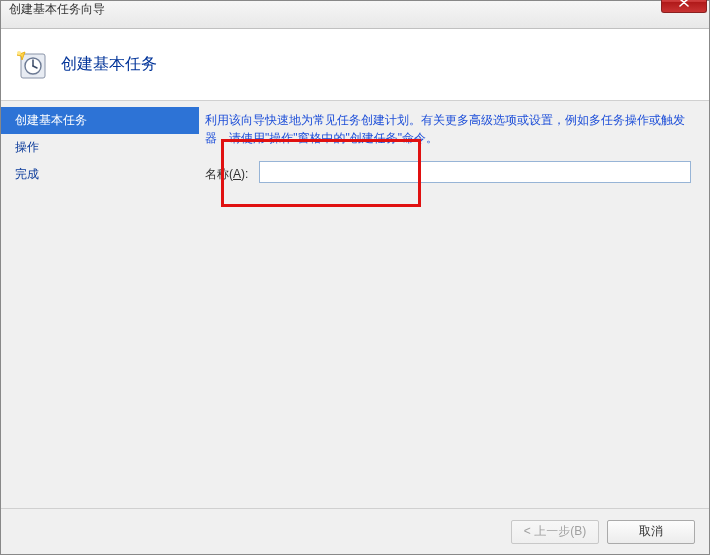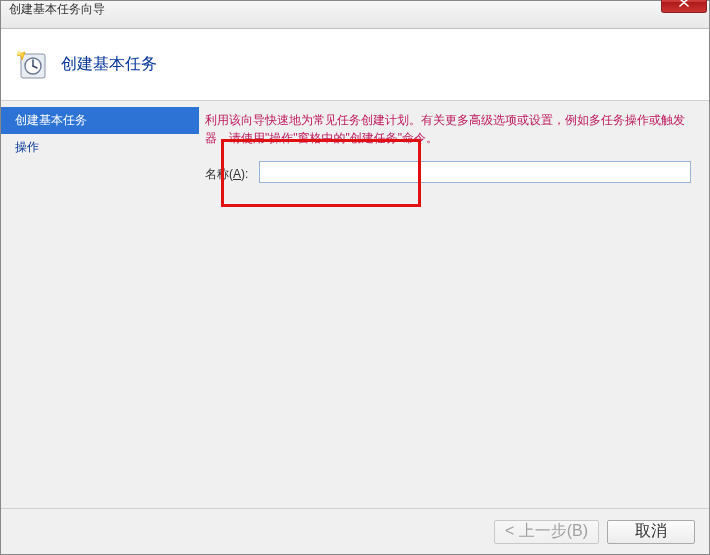--- a/index.html
+++ b/index.html
@@ -92,21 +92,21 @@
     color: #fff;
   }
   .content {
     flex: 1;
     background: #f0f0f0;
     padding: 10px 18px 10px 6px;
     display: flex;
     flex-direction: column;
   }
   .desc-text {
-    color: #be185d;
+    color: #1d4ed8;
     font-size: 12px;
     line-height: 18px;
     margin-bottom: 14px;
   }
   .form-row {
     display: flex;
     align-items: flex-end;
     margin-bottom: 10px;
   }
   .form-label {
@@ -150,21 +150,21 @@
     justify-content: flex-end;
     padding-right: 14px;
     gap: 8px;
   }
   .btn {
     min-width: 88px;
     height: 24px;
     background: linear-gradient(to bottom, #fdfdfd, #ececec);
     border: 1px solid #aaa;
     border-radius: 2px;
-    font-size: 16px;
+    font-size: 12px;
     color: #333;
     display: flex;
     align-items: center;
     justify-content: center;
     padding: 0 10px;
   }
   .btn.disabled {
     color: #a0a0a0;
     border-color: #c8c8c8;
     background: linear-gradient(to bottom, #f7f7f7, #efefef);
@@ -197,20 +197,21 @@
         <circle cx="4" cy="5" r="2" fill="#ffe789"></circle>
       </svg>
     </div>
     <div class="header-heading">创建基本任务</div>
   </div>
 
   <div class="body-area">
     <div class="sidebar">
       <div class="sidebar-item active">创建基本任务</div>
       <div class="sidebar-item">操作</div>
+      <div class="sidebar-item">完成</div>
     </div>
 
     <div class="content">
       <div class="desc-text">利用该向导快速地为常见任务创建计划。有关更多高级选项或设置，例如多任务操作或触发器，请使用"操作"窗格中的"创建任务"命令。</div>
 
       <div class="form-row">
         <div class="form-label">
           <span>名称(</span><span class="ul">A</span><span>):</span>
         </div>
         <input class="form-input" type="text" value="" style="">

